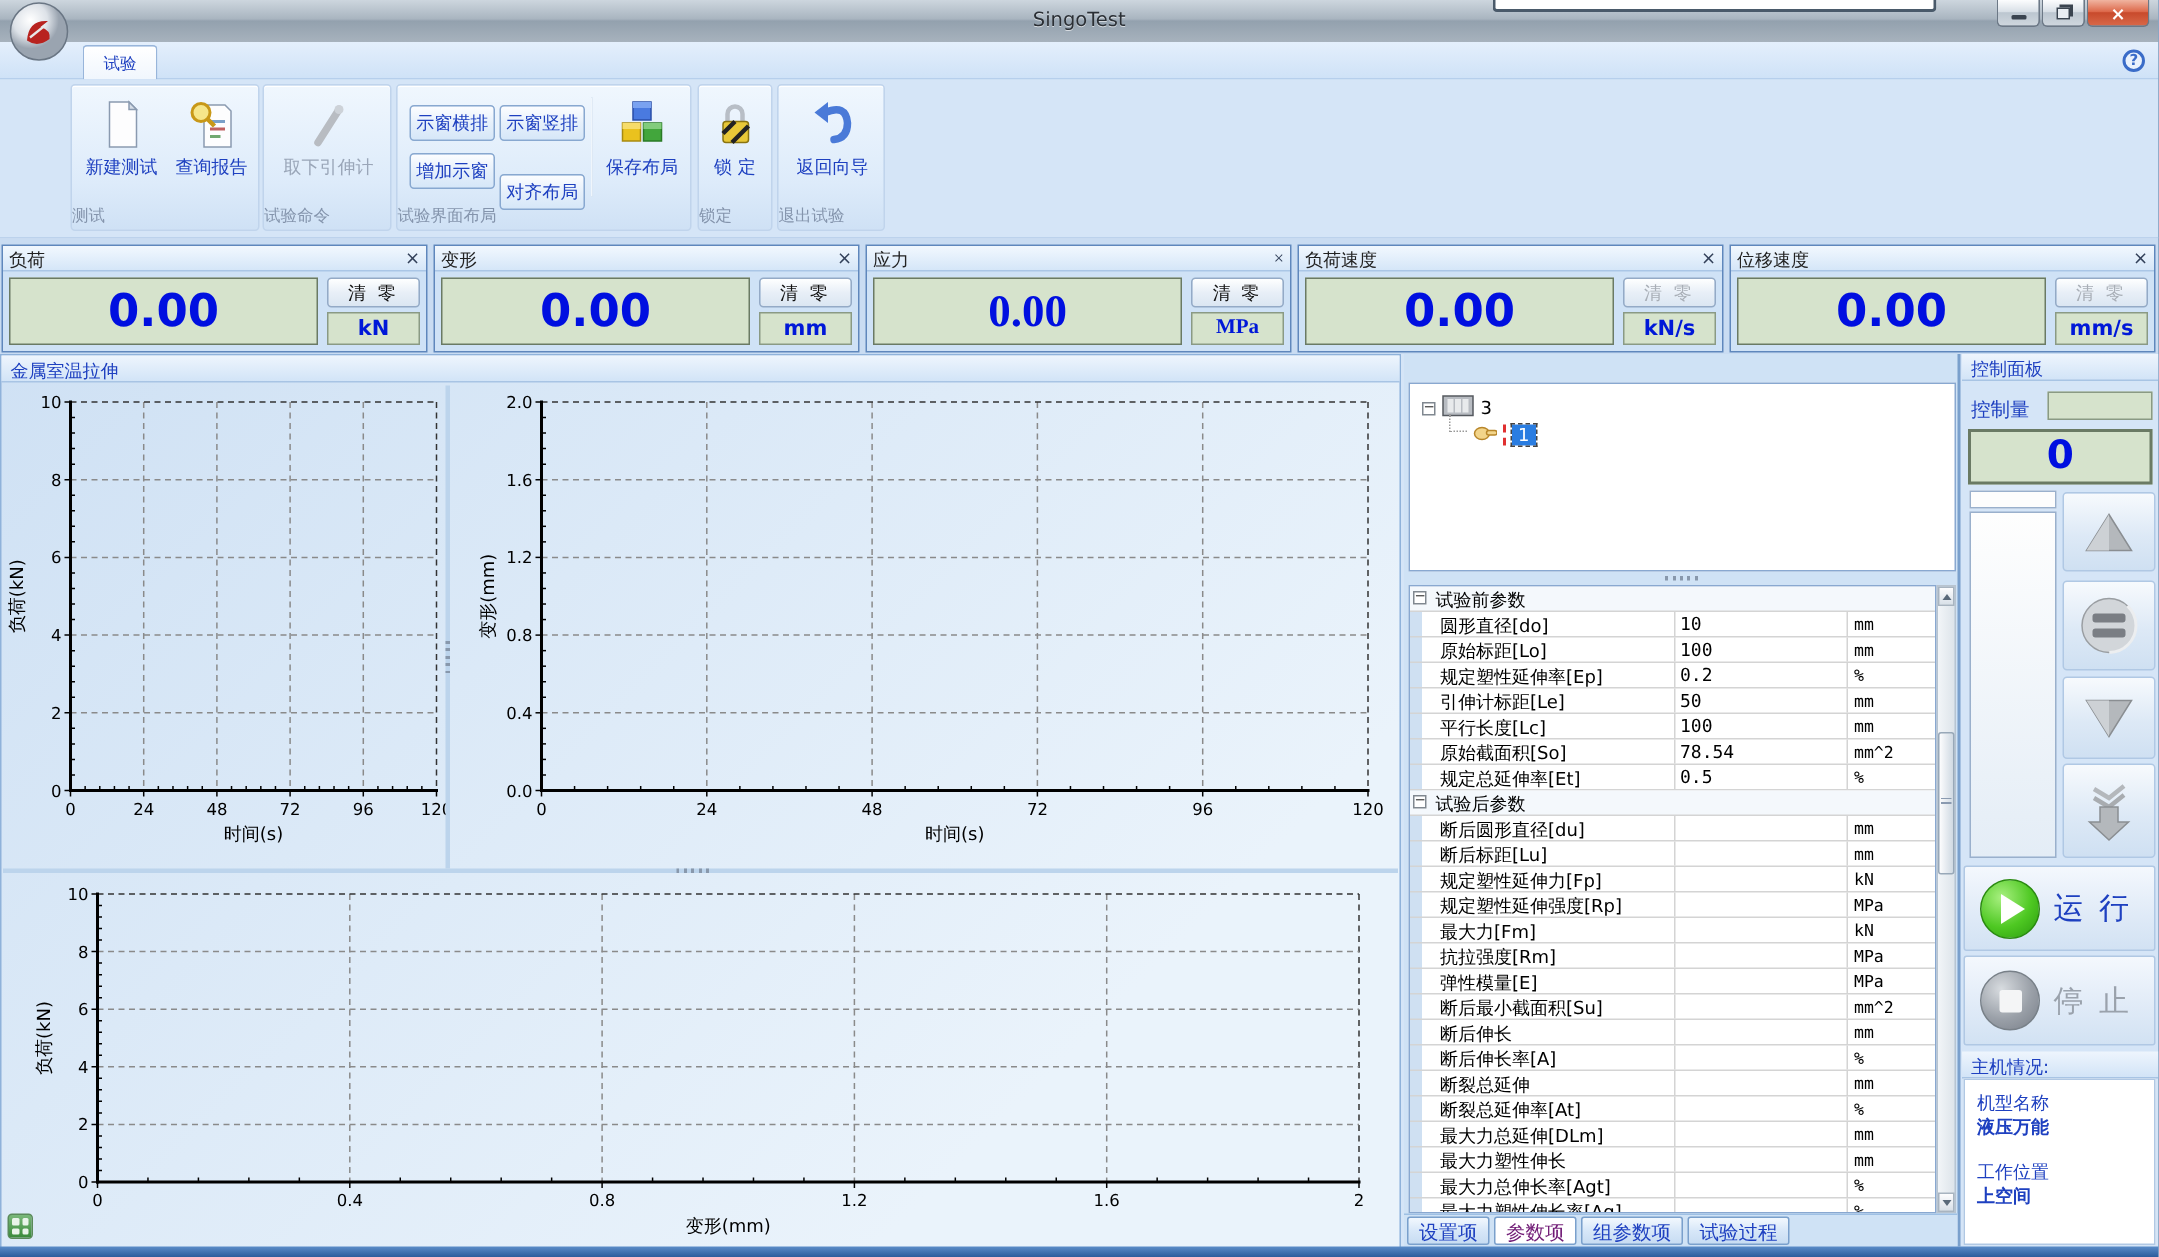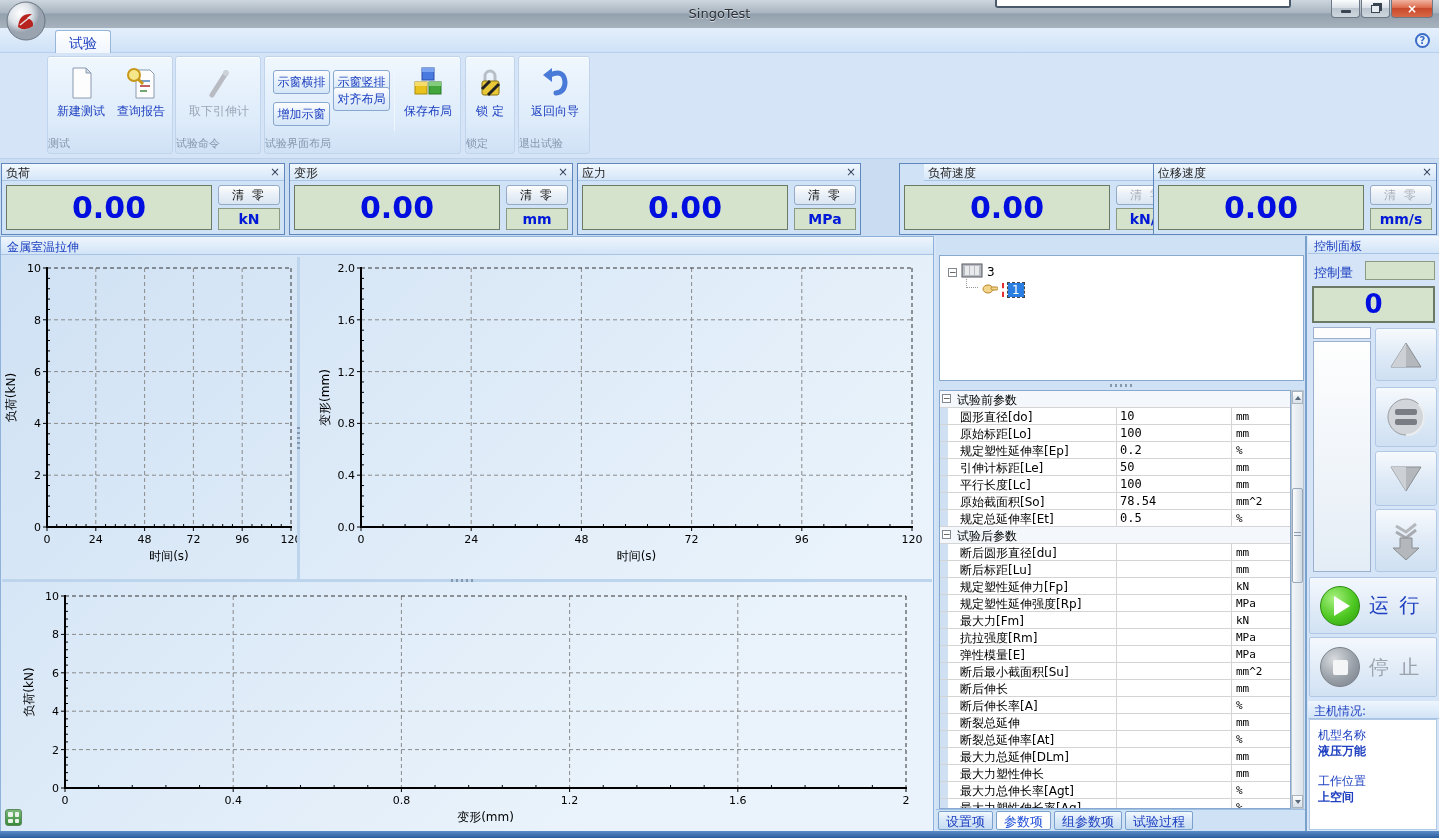--- a/index.html
+++ b/index.html
@@ -18,21 +18,21 @@
   .winbtns{right:6px;top:0;display:flex;}
   .winbtn{width:29px;height:18px;margin-left:1px;border:1px solid #6c7886;border-top:none;border-radius:0 0 4px 4px;
     background:linear-gradient(#fcfdfe,#d9e0e7 45%,#bcc6d0 50%,#cfd7de);display:flex;align-items:center;justify-content:center;}
   .winbtn.close{background:linear-gradient(#f0b4a0,#dd6a4c 45%,#c84a2c 50%,#d86848);color:#fff;font-weight:bold;font-size:12px;width:42px;}
   .glyph-bar{width:10px;height:3px;background:#3a4450;border-radius:1px;margin-top:6px;}
   .glyph-restore{width:9px;height:8px;border:1px solid #3a4450;background:#e8edf2;box-shadow:2px -2px 0 -0px #3a4450;}
 
   
   .tabrow{left:0;top:28px;width:1439px;height:25px;background:linear-gradient(#e4effc,#cfe2f7);border-bottom:1px solid #b6cfec;}
   .ribbontab{left:55px;top:2px;height:23px;padding:4px 13px 0;background:linear-gradient(#ffffff,#f0f6fd);
-    border:1px solid #98b5da;border-bottom:none;border-radius:3px 3px 0 0;color:#1e40c0;font-size:14px;}
+    border:1px solid #98b5da;border-bottom:none;border-radius:3px 3px 0 0;color:#1e40c0;font-size:11px;}
   .helpicon{right:9px;top:5px;width:15px;height:15px;border:2px solid #3a6cc8;border-radius:50%;color:#3a6cc8;
     font-size:10px;font-weight:bold;text-align:center;line-height:12px;background:#eaf2fc;}
 
   
   .ribbon{left:0;top:53px;width:1439px;height:106px;background:#d5e5f7;border-bottom:1px solid #bcd2ec;}
   .rgroup{top:3px;height:98px;border:1px solid #c0d4ec;border-radius:3px;
     background:linear-gradient(#f0f7fe,#ddebfa 68%,#cfe1f5);box-shadow:inset 0 1px 0 #fff;margin-left:43px;}
   .glabel{position:absolute;bottom:2px;left:0;width:100%;font-size:11px;color:#8494ac;}
   .bigbtn{position:absolute;top:6px;height:72px;text-align:center;cursor:default;border-radius:3px;}
   .ricon{display:block;height:38px;padding-top:2px;}
@@ -99,21 +99,21 @@
   .sarrow{position:absolute;left:0;width:11px;height:13px;background:linear-gradient(#fdfdfe,#d8e0e8);border:1px solid #a8b4c0;display:flex;align-items:center;justify-content:center;}
   .sarrow i{display:block;width:0;height:0;border-left:3px solid transparent;border-right:3px solid transparent;}
   .sarrow.up i{border-bottom:4px solid #5a6a7a;}
   .sarrow.down i{border-top:4px solid #5a6a7a;}
   .sthumb{position:absolute;left:0;top:97px;width:11px;height:95px;background:linear-gradient(90deg,#fdfdfe,#cfd9e2);border:1px solid #98a8b8;border-radius:2px;}
   .sthumb::after{content:"";display:block;margin:43px auto 0;width:7px;height:6px;
     background:repeating-linear-gradient(180deg,#8a9ab0 0 1px,transparent 1px 3px);}
   .tabsbar{position:absolute;left:0;top:573px;width:369px;height:22px;background:#cfe2f5;border-top:1px solid #9ec0e4;padding:1px 2px;display:flex;gap:3px;}
   .ptab{height:19px;padding:1px 7px;font-size:13px;border:1px solid #7aa0cc;border-radius:2px;color:#1e40c0;
     background:linear-gradient(#f2f8fe,#d7e7f8 50%,#c7dcf2);white-space:nowrap;}
-  .ptab.active{background:#fff;color:#1d4ed8;}
+  .ptab.active{background:#fff;color:#701a75;}
 
   
   .ctrlpanel{left:1308px;top:236px;width:131px;height:595px;background:#d5e5f7;}
   .greenbox{background:#d6e3cc;border:1px solid #8a9a84;}
   .ctrl-qty-label{left:6px;top:28px;font-size:13px;color:#1e40c0;}
   .ctrl-qty-input{left:57px;top:25px;width:70px;height:19px;}
   .ctrl-display{left:4px;top:50px;width:123px;height:37px;border:2px solid #6a7a64;color:#000fe0;
     font-size:26px;font-weight:bold;text-align:center;line-height:33px;}
   .ctrl-readout{left:5px;top:91px;width:58px;height:12px;background:#fdfdfd;border:1px solid #9ab0cc;}
   .ctrl-slider{left:5px;top:105px;width:58px;height:231px;background:linear-gradient(#fefefe,#e4edf6);border:1px solid #9ab0cc;}
@@ -215,21 +215,21 @@
         </span>
         <span class="blabel">取下引伸计</span>
       </div>
       <span class="glabel">试验命令</span>
     </div>
 
     <div class="rgroup abs" style="left:221px;width:197px">
       <div class="sbtn" style="left:8px;top:13px">示窗横排</div>
       <div class="sbtn" style="left:68px;top:13px">示窗竖排</div>
       <div class="sbtn" style="left:8px;top:45px">增加示窗</div>
-      <div class="sbtn" style="left:68px;top:30px">对齐布局</div>
+      <div class="sbtn" style="left:68px;top:59px">对齐布局</div>
       <div class="gsep" style="left:129px"></div>
       <div class="bigbtn" style="left:133px;width:60px">
         <span class="ricon">
           <svg width="32" height="34">
               <rect x="10" y="3" width="12" height="12" fill="#4a7ae0" stroke="#2a4ea8"></rect>
               <rect x="10" y="3" width="12" height="4" fill="#7aa2f0"></rect>
               <rect x="3" y="17" width="12" height="12" fill="#eac21e" stroke="#a88a10"></rect>
               <rect x="3" y="17" width="12" height="4" fill="#f6dc6a"></rect>
               <rect x="17" y="17" width="12" height="12" fill="#42a63c" stroke="#2a7a26"></rect>
               <rect x="17" y="17" width="12" height="4" fill="#82cc7c"></rect>
@@ -275,27 +275,27 @@
         <div class="dgreen">0.00</div>
         <div class="dclear">清 零</div>
         <div class="dunit">kN</div>
       </div>
       <div class="dpanel" style="left: 289px;">
         <div class="dhead"><span>变形</span><span class="dclose">×</span></div>
         <div class="dgreen">0.00</div>
         <div class="dclear">清 零</div>
         <div class="dunit">mm</div>
       </div>
-      <div class="dpanel" style="left: 577px;">
+      <div class="dpanel" style="left: 577px; font-family: Liberation Serif, serif;">
         <div class="dhead"><span>应力</span><span class="dclose">×</span></div>
         <div class="dgreen">0.00</div>
         <div class="dclear">清 零</div>
         <div class="dunit">MPa</div>
       </div>
-      <div class="dpanel" style="left: 899px; padding-left: 24px;">
+      <div class="dpanel" style="left: 865px;">
         <div class="dhead"><span>负荷速度</span><span class="dclose">×</span></div>
         <div class="dgreen">0.00</div>
         <div class="dclear disabled">清 零</div>
         <div class="dunit">kN/s</div>
       </div>
       <div class="dpanel" style="left: 1153px;">
         <div class="dhead"><span>位移速度</span><span class="dclose">×</span></div>
         <div class="dgreen">0.00</div>
         <div class="dclear disabled">清 零</div>
         <div class="dunit">mm/s</div>

